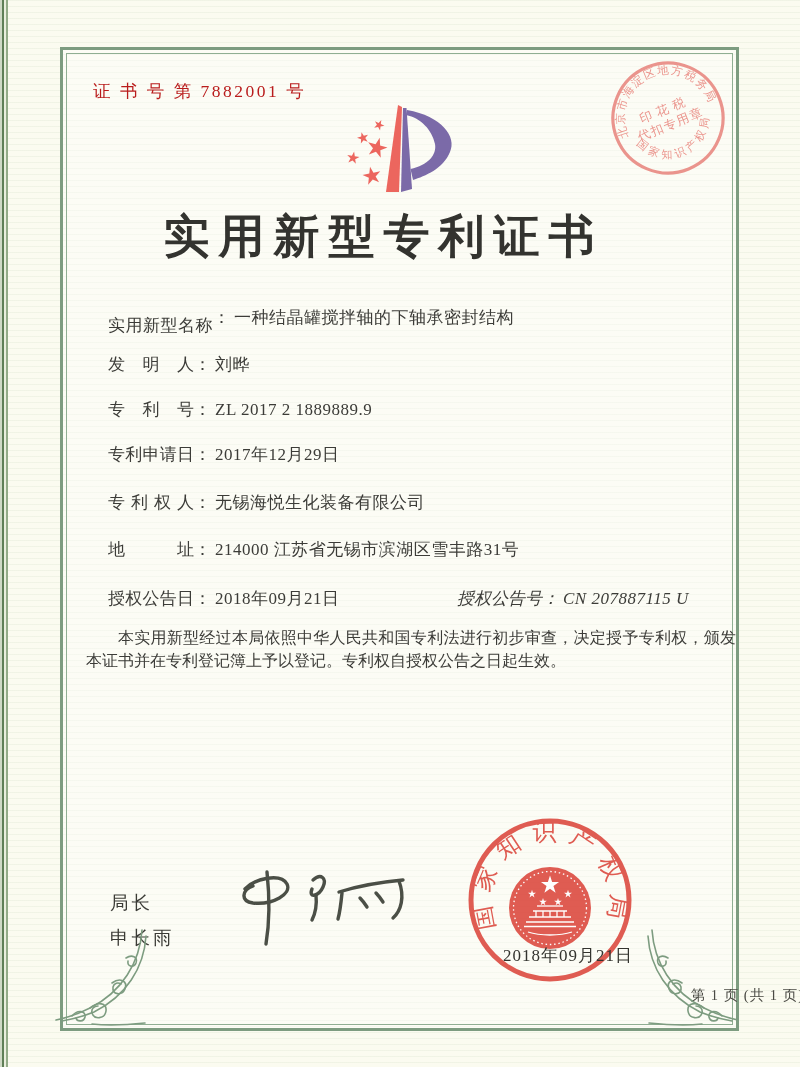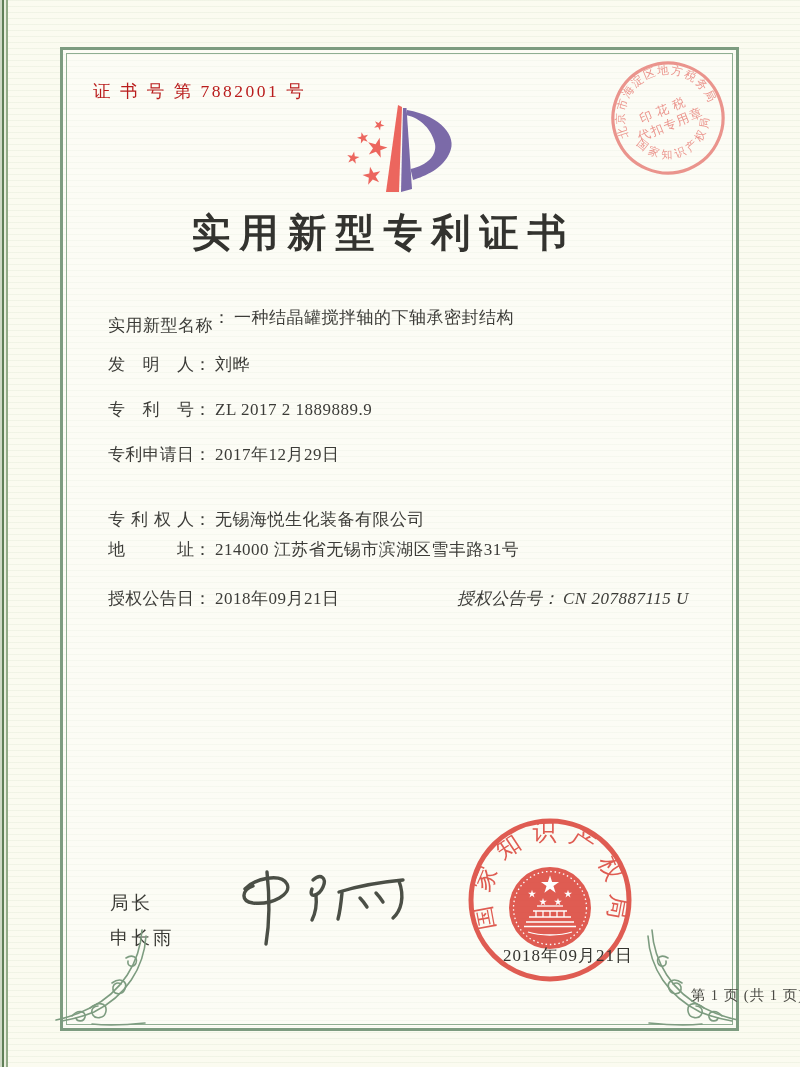--- a/index.html
+++ b/index.html
@@ -13,21 +13,21 @@
     color:#3c3c38;
   }
   .abs{position:absolute;}
   
   .spine{left:0;top:0;width:8px;height:1067px;
     background:linear-gradient(90deg,#cfd9c6 0 2px,#5f7f57 2px 4px,#e9eedd 4px 6px,#93ab88 6px 8px);}
   
   .frame{left:60px;top:47px;width:673px;height:978px;border:3px solid #7d9c80;background:rgba(255,255,255,0.35);}
   .frame::after{content:'';position:absolute;inset:3px;border:1px solid #8fae92;}
   .cert-no{left:93px;top:79px;font-size:17.5px;letter-spacing:2.5px;color:#b91c1c;}
-  .title{left:0;top:206px;width:767px;text-align:center;font-size:39px;font-weight:bold;
+  .title{left:0;top:206px;width:767px;text-align:center;font-size:46px;font-weight:bold;
     letter-spacing:9px;color:#33332f;}
   .frow{left:108px;height:24px;font-size:17px;white-space:nowrap;}
   .flabel{display:inline-block;width:86px;text-align:justify;text-align-last:justify;vertical-align:top;}
   .flabel.nj{width:auto;text-align:left;text-align-last:auto;letter-spacing:0.5px;margin-top:8px;}
   .fcolon{display:inline-block;}
   .fvalue{display:inline-block;margin-left:4px;letter-spacing:0.5px;}
   .grant-right{left:457px;top:0;position:absolute;white-space:nowrap;font-size:17px;font-style:italic;}
   .paras{left:86px;top:627px;width:650px;font-size:16px;line-height:22.6px;text-align:justify;}
   .paras p{margin:0;text-indent:2em;}
   .signer{left:110px;font-size:18.5px;letter-spacing:3px;color:#3b3b36;margin-top:6px;}
@@ -90,33 +90,34 @@
 </div>
 <div class="abs frow" style="top:353px">
   <span class="flabel">发明人</span><span class="fcolon">：</span><span class="fvalue">刘晔</span>
 </div>
 <div class="abs frow" style="top:398px">
   <span class="flabel">专利号</span><span class="fcolon">：</span><span class="fvalue">ZL 2017 2 1889889.9</span>
 </div>
 <div class="abs frow" style="top:443px">
   <span class="flabel">专利申请日</span><span class="fcolon">：</span><span class="fvalue">2017年12月29日</span>
 </div>
-<div class="abs frow" style="top:508px">
+<div class="abs frow" style="top:491px">
   <span class="flabel">专利权人</span><span class="fcolon">：</span><span class="fvalue">无锡海悦生化装备有限公司</span>
 </div>
 <div class="abs frow" style="top:538px">
   <span class="flabel">地址</span><span class="fcolon">：</span><span class="fvalue">214000 江苏省无锡市滨湖区雪丰路31号</span>
 </div>
 
 <div class="abs frow" style="top:587px">
   <span class="flabel">授权公告日</span><span class="fcolon">：</span><span class="fvalue">2018年09月21日</span>
   <span class="grant-right" style="left:349px"><span>授权公告号</span><span>：</span><span class="fvalue">CN 207887115 U</span></span>
 </div>
 
 <div class="abs paras">
+  <p>本实用新型经过本局依照中华人民共和国专利法进行初步审查，决定授予专利权，颁发本证书并在专利登记簿上予以登记。专利权自授权公告之日起生效。</p>
 </div>
 
 <div class="abs signer" style="top:884px">局长</div>
 <div class="abs signer" style="top:919px">申长雨</div>
 
 <div class="abs sig-wrap">
   <svg width="240" height="120" viewBox="0 0 240 120">
     <g fill="none" stroke="#4b4f46" stroke-width="3.4" stroke-linecap="round" stroke-linejoin="round">
       <path d="M50,47 C60,36 86,31 92,42 C97,52 78,63 58,61 C45,59 47,48 58,44"></path>
       <path d="M72,30 C75,58 74,84 71,102"></path>

